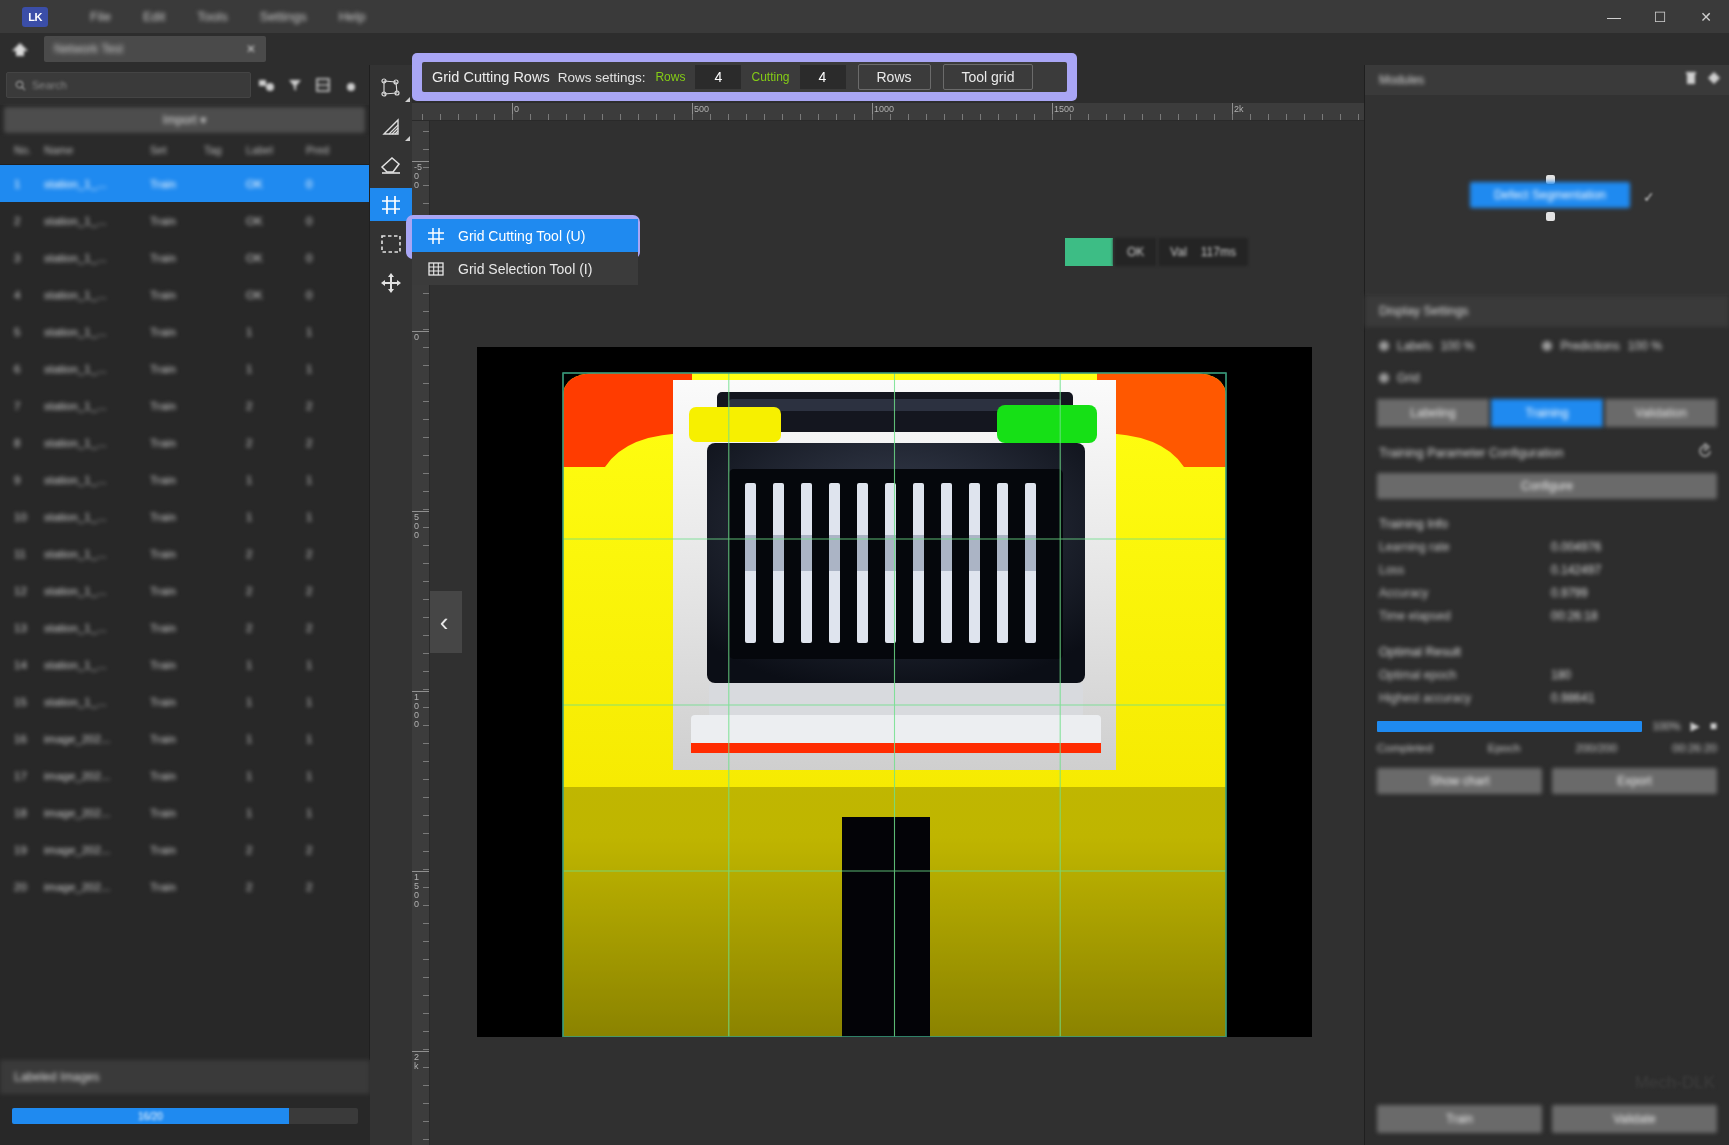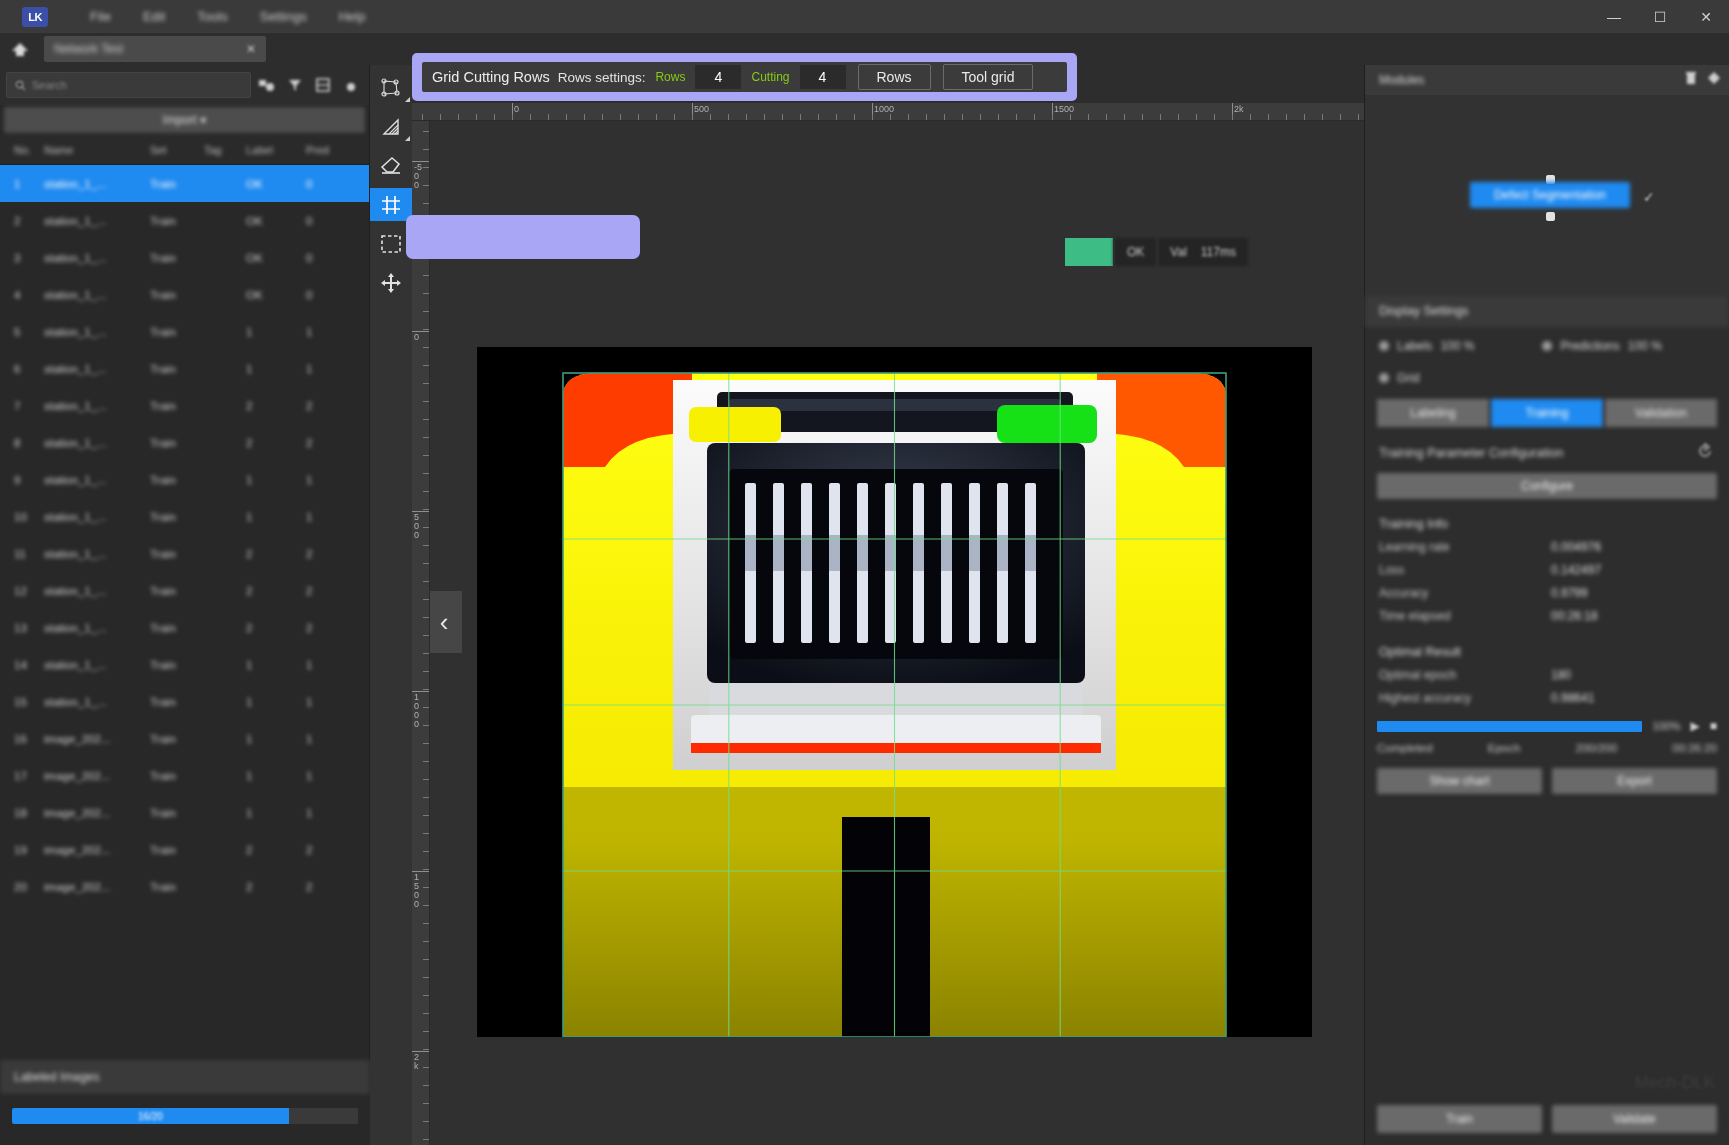--- a/index.html
+++ b/index.html
@@ -844,20 +844,39 @@
       <span class="gt-lbl">Rows</span>
       <span class="gt-field">4</span>
       <span class="gt-lbl">Cutting</span>
       <span class="gt-field">4</span>
       <span class="gt-btn">Rows</span>
       <span class="gt-btn">Tool grid</span>
     </div>
   </div>
 
   <div class="ctx-hl"></div>
+  <div class="ctx-menu">
+    <div class="ctx-item sel">
+      <span class="ctx-icon">
+        <svg width="18" height="18" viewBox="0 0 18 18">
+            <path d="M6 1 V17 M12 1 V17 M1 6 H17 M1 12 H17" stroke="#ffffff" stroke-width="1.5"></path>
+          </svg>
+      </span>
+      <span>Grid Cutting Tool (U)</span>
+    </div>
+    <div class="ctx-item">
+      <span class="ctx-icon">
+        <svg width="18" height="18" viewBox="0 0 18 18">
+          <rect x="2" y="3" width="14" height="12" fill="none" stroke="#e8e8e8" stroke-width="1.3"></rect>
+          <path d="M6.7 3 V15 M11.3 3 V15 M2 7 H16 M2 11 H16" stroke="#e8e8e8" stroke-width="1.1"></path>
+        </svg>
+      </span>
+      <span>Grid Selection Tool (I)</span>
+    </div>
+  </div>
 
   <div class="rightpanel">
     <div class="rp-header">
       <span class="t">Modules</span>
       <span class="icons">
         <span>
           <svg width="12" height="14" viewBox="0 0 12 14">
               <rect x="2" y="3" width="8" height="10" fill="#cfcfcf"></rect>
               <rect x="1" y="1" width="10" height="2" fill="#cfcfcf"></rect>
             </svg>

